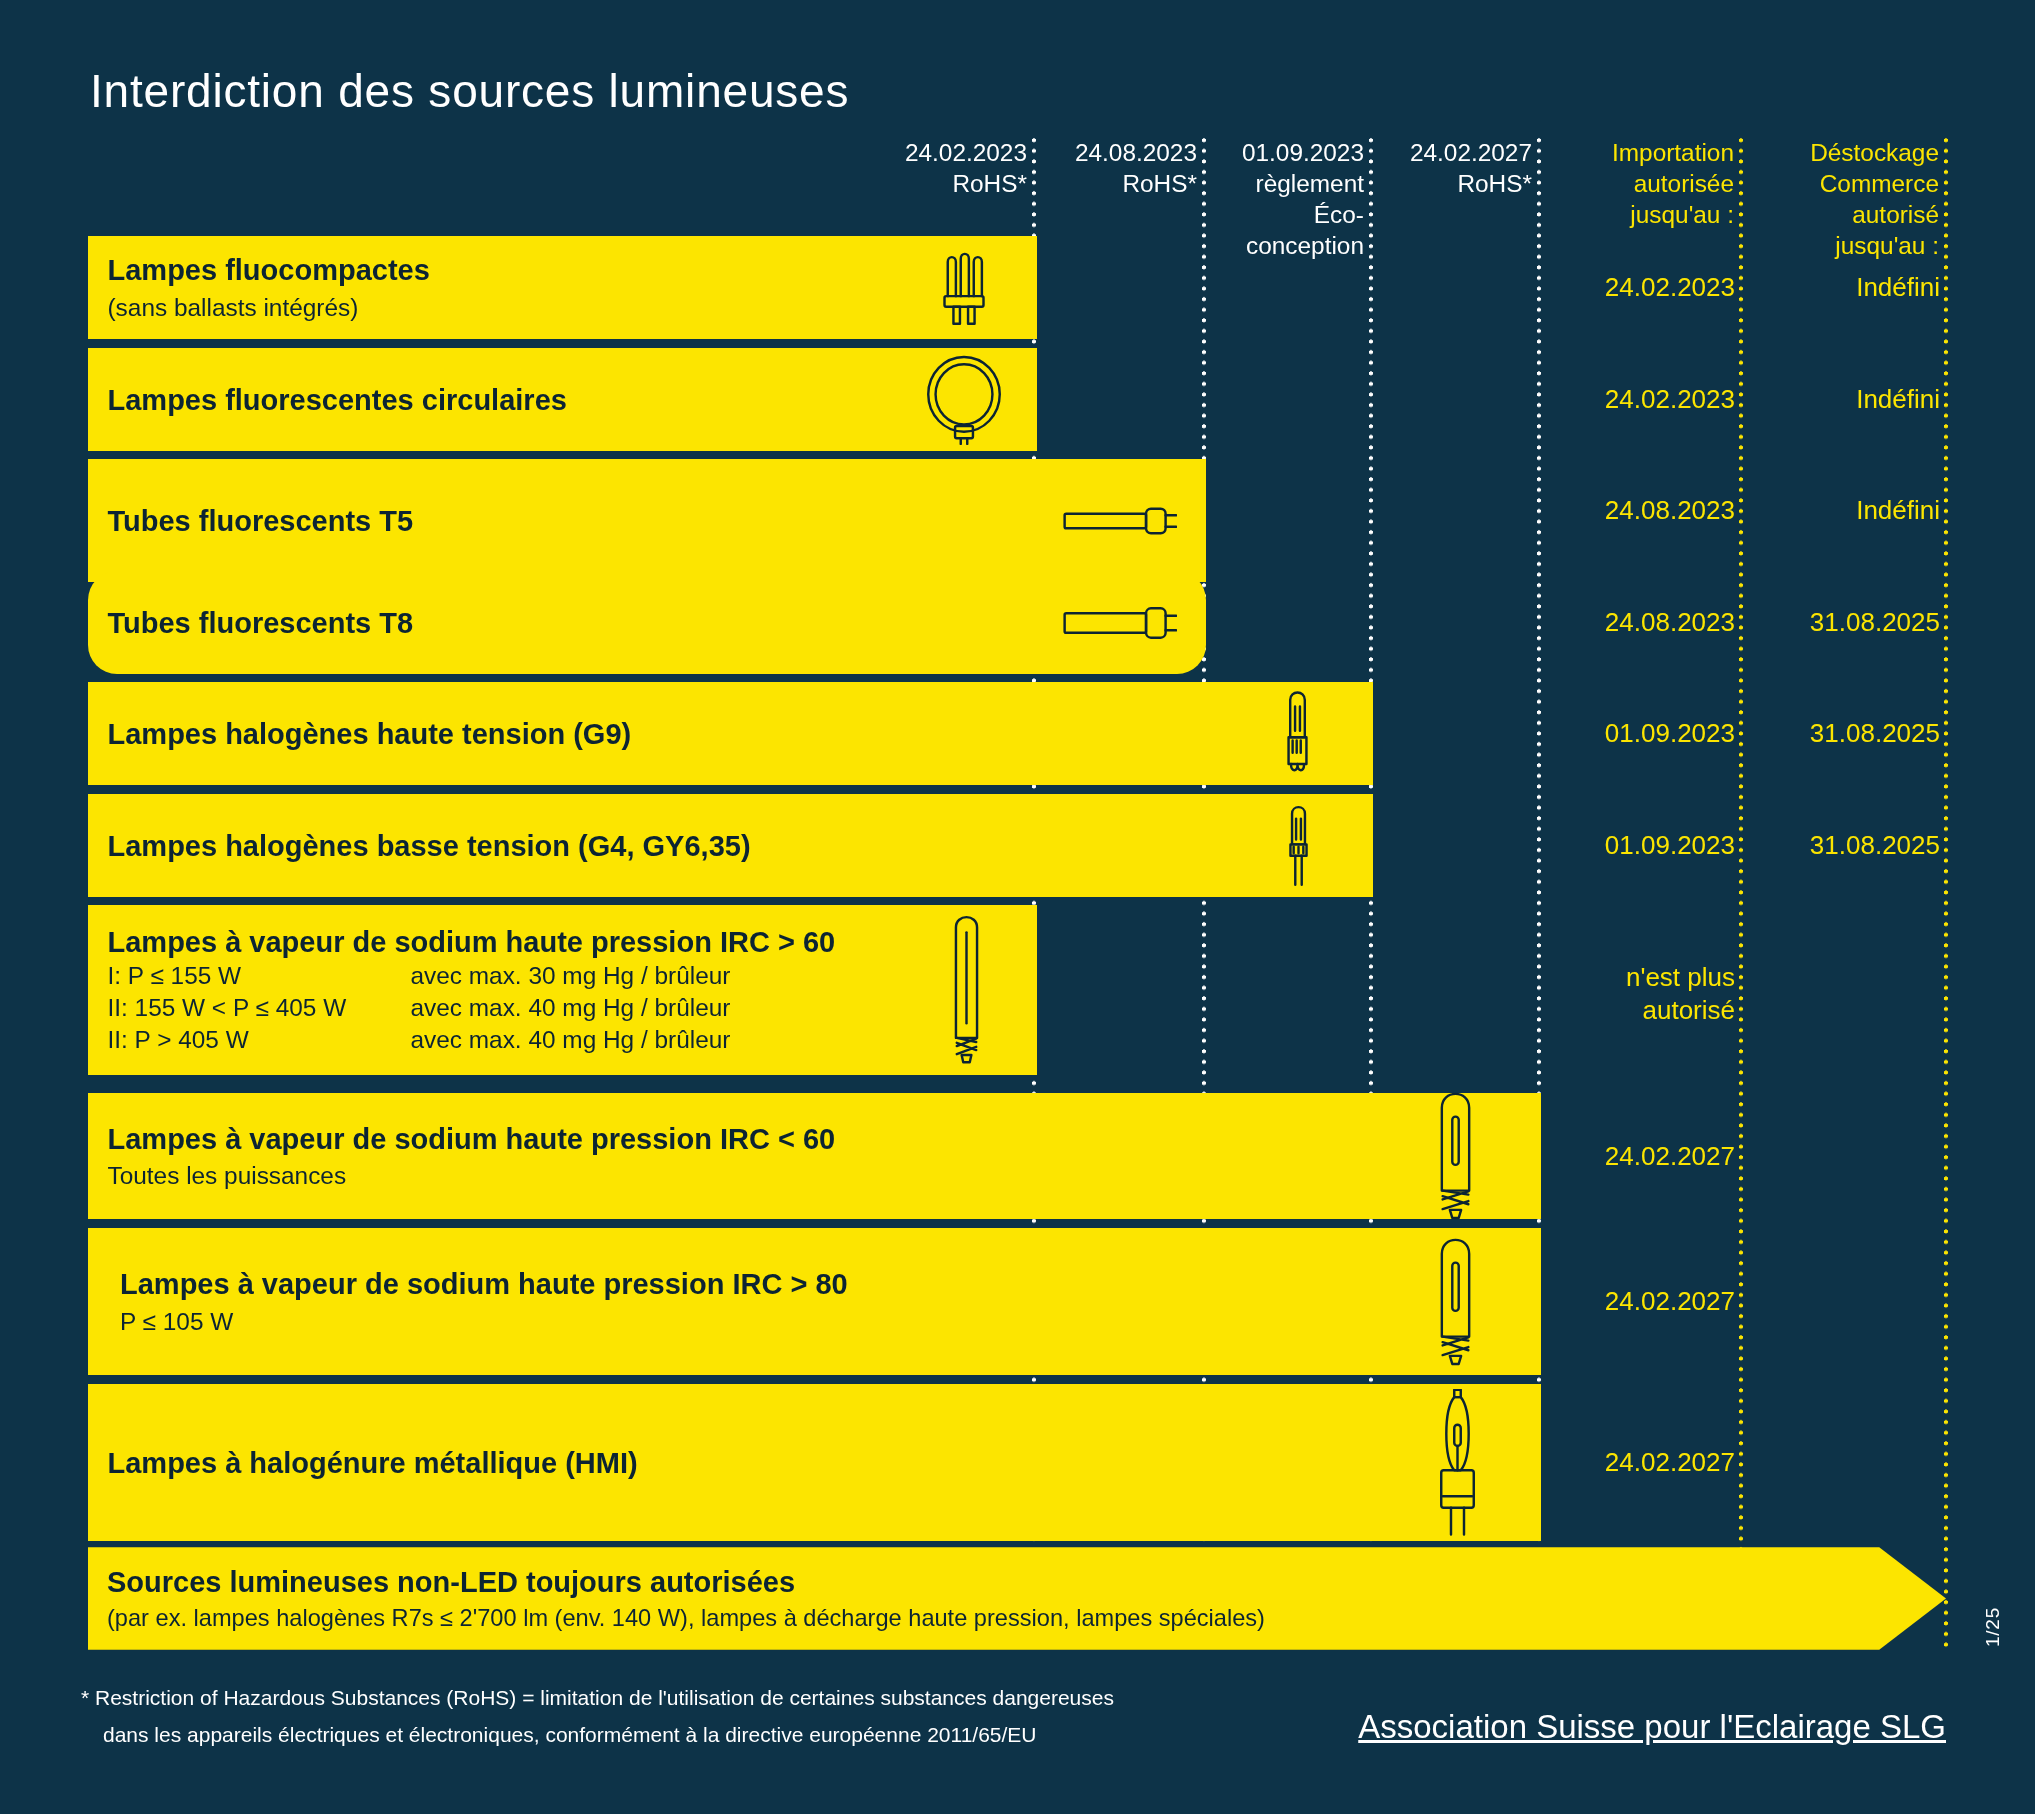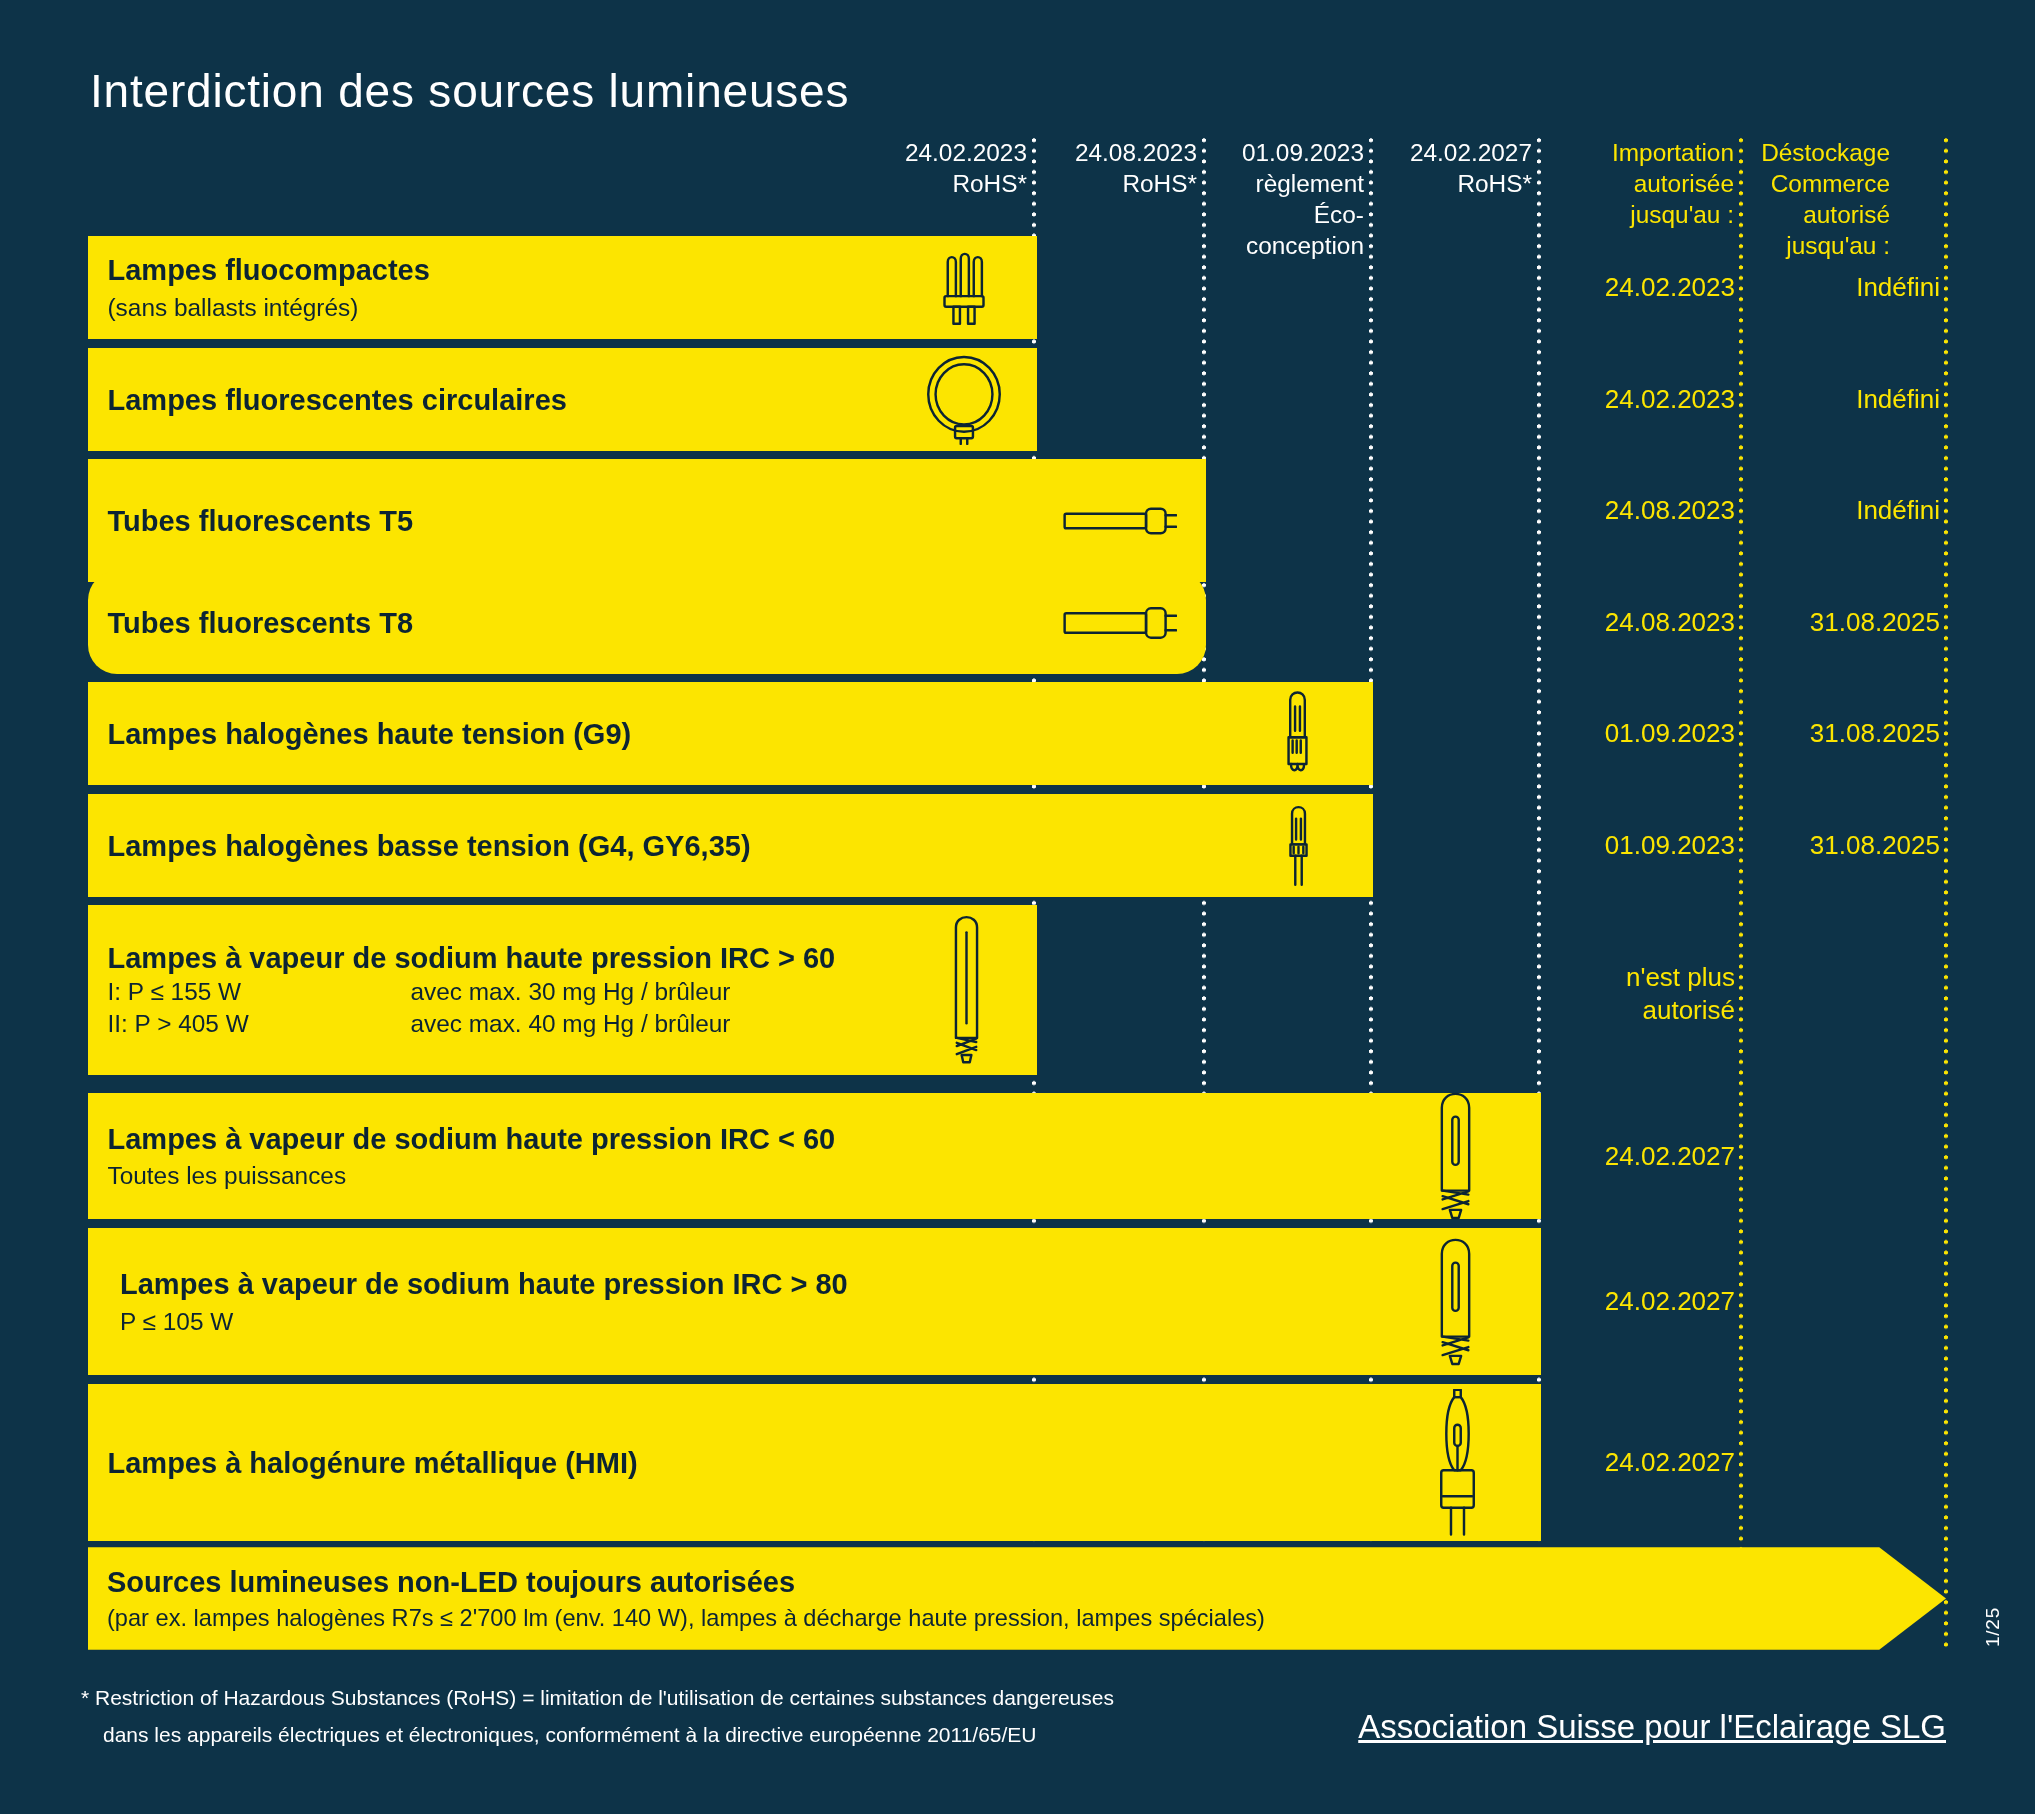--- a/index.html
+++ b/index.html
@@ -94,21 +94,21 @@
       </div>
       <div class="tcol" style="left: 1288px;">
         <div>24.02.2027</div>
         <div>RoHS*</div>
       </div>
       <div class="tcol accent" style="left: 1490px;">
         <div>Importation</div>
         <div>autorisée</div>
         <div>jusqu'au :</div>
       </div>
-      <div class="tcol accent" style="left: 1646px;">
+      <div class="tcol accent" style="left: 1695px;">
         <div>Déstockage</div>
         <div>Commerce</div>
         <div>autorisé</div>
         <div>jusqu'au :</div>
       </div>
     </div>
   <div id="rows">
       <div class="bar" style="top: 236px; height: 103px; width: 949px;">
         <div class="bar-title">Lampes fluocompactes</div>
         <div class="bar-sub">(sans ballasts intégrés)</div>
@@ -162,20 +162,21 @@
       <path d="M10 52 V14 C10 3 26 3 26 14 V52 Z"></path>
             <path d="M15 20 V46 M21 20 V46"></path>
       <rect x="8" y="52" width="20" height="14"></rect>
             <path d="M12 55 v8 M18 55 v8 M24 55 v8"></path>
       <path d="M14 66 V102 M22 66 V102"></path>
           </svg></span>
       </div>
       <div class="bar" style="top: 905px; height: 170px; width: 949px;">
         <div class="bar-title">Lampes à vapeur de sodium haute pression IRC &gt; 60</div>
         <div class="detail-line"><span class="cond">I:  P ≤ 155 W</span><span>avec max. 30 mg Hg / brûleur</span></div>
+        <div class="detail-line"><span class="cond">II: 155 W &lt; P ≤ 405 W</span><span>avec max. 40 mg Hg / brûleur</span></div>
         <div class="detail-line"><span class="cond">II: P &gt; 405 W</span><span>avec max. 40 mg Hg / brûleur</span></div>
         <span class="icon" style="right: 54px;"><svg width="33" height="151" viewBox="0 0 40 186">
       <path d="M7 152 V16 C7 -1 33 -1 33 16 V152 Z"></path>
             <path d="M20 22 V134"></path>
       <path d="M8 152 L32 157 M32 153 L8 162 M8 158 L32 167 M32 163 L8 172"></path>
       <path d="M14 173 h12 l-2 9 h-8 Z"></path>
           </svg></span>
       </div>
       <div class="bar" style="top: 1093px; height: 126px; width: 1453px;">
         <div class="bar-title">Lampes à vapeur de sodium haute pression IRC &lt; 60</div>

